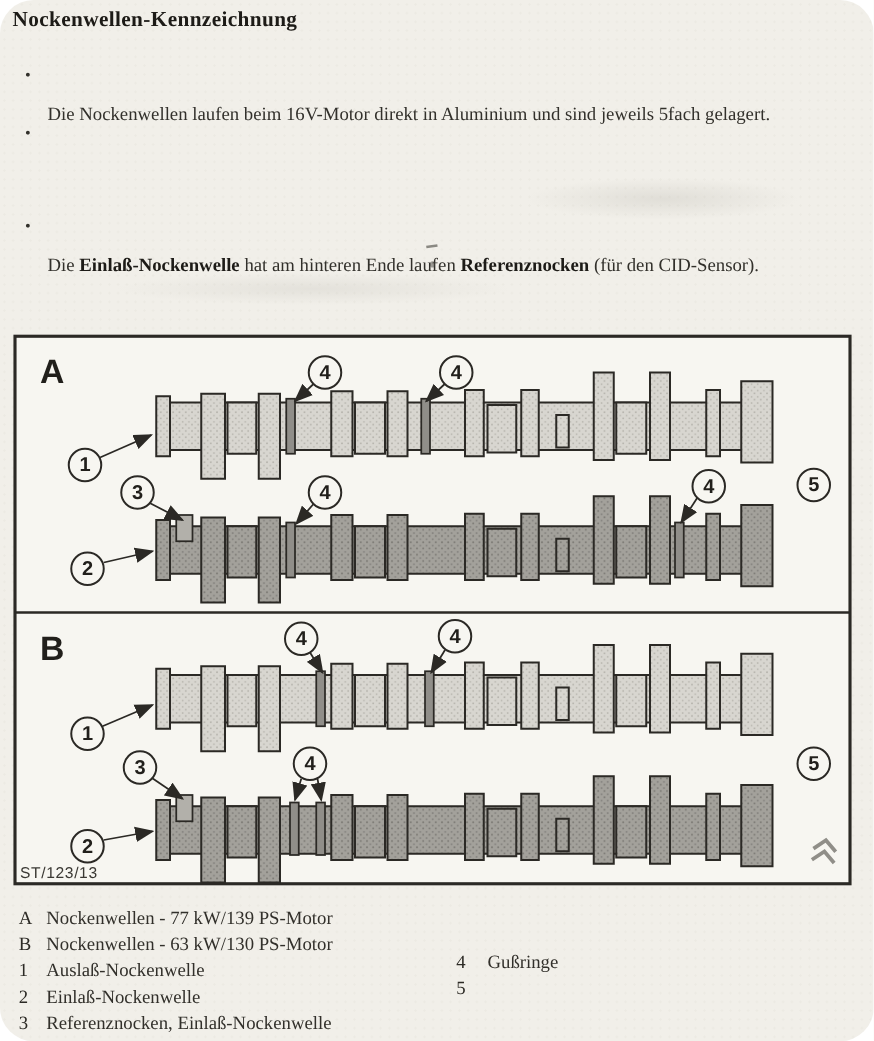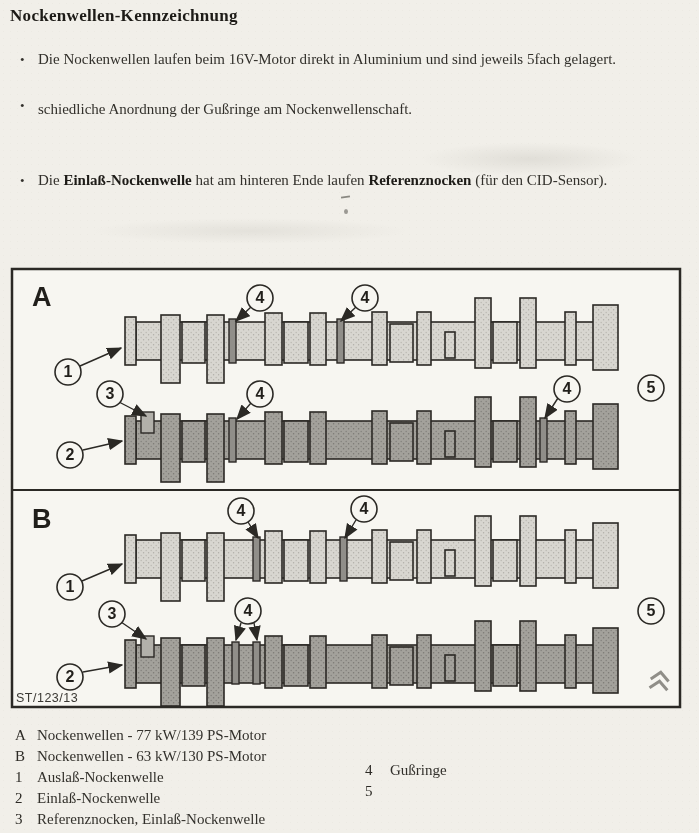--- a/index.html
+++ b/index.html
@@ -3,29 +3,30 @@
 <meta charset="utf-8">
 <style>
   html,body{margin:0;padding:0;}
   .page{
     position:relative; width:699px; height:833px; overflow:hidden;
     background-color:#f1efe9;
     background-image:radial-gradient(#eceae3 0.9px, transparent 0.9px);
     background-size:7px 7px;
     font-family:"Liberation Serif","DejaVu Serif",serif;
     color:#32302b;
+    border-radius:27px;
   }
   .title{
     position:absolute; left:10px; top:6px; margin:0;
     font-size:17px; font-weight:700; letter-spacing:.3px; color:#1d1b17;
     white-space:nowrap;
   }
   .bullet{ position:absolute; left:20px; display:flex; font-size:15px; }
   .bullet .dot{ width:18px; font-size:13px; padding-top:1px; }
-  .bullet .btext{ white-space:nowrap; }
+  .bullet .btext{ white-space:nowrap;margin-top:33px; }
   .bullet .line{ line-height:25px; white-space:nowrap; }
   .b1{ top:51px; }
   .b2{ top:97px; }
   .b3{ top:172px; }
   .b3 b{ color:#1d1b17; }
   .smudge{ position:absolute; pointer-events:none; }
   .smudge.s1{ left:420px; top:142px; width:220px; height:34px;
     background:radial-gradient(ellipse at center, rgba(158,155,146,.20), transparent 70%); }
   .smudge.s2{ left:90px; top:218px; width:320px; height:26px;
     background:radial-gradient(ellipse at center, rgba(158,155,146,.16), transparent 70%); }
@@ -51,21 +52,20 @@
   <h1 class="title">Nockenwellen-Kennzeichnung</h1>
 
   <div class="bullet b1">
     <span class="dot">•</span>
     <span class="btext">Die Nockenwellen laufen beim 16V-Motor direkt in Aluminium und sind jeweils 5fach gelagert.</span>
   </div>
 
   <div class="bullet b2">
     <span class="dot">•</span>
     <span class="btext">
-      <span class="line" style="display:block;">schiedliche Anordnung der Gußringe am Nockenwellenschaft.</span>
     </span>
   </div>
 
   <div class="bullet b3">
     <span class="dot">•</span>
     <span class="btext"><span>Die </span><b>Einlaß-Nockenwelle</b><span> hat am hinteren Ende laufen </span><b>Referenznocken</b><span> (für den CID-Sensor).</span></span>
   </div>
 
   <div class="smudge s1"></div>
   <div class="smudge s2"></div>

